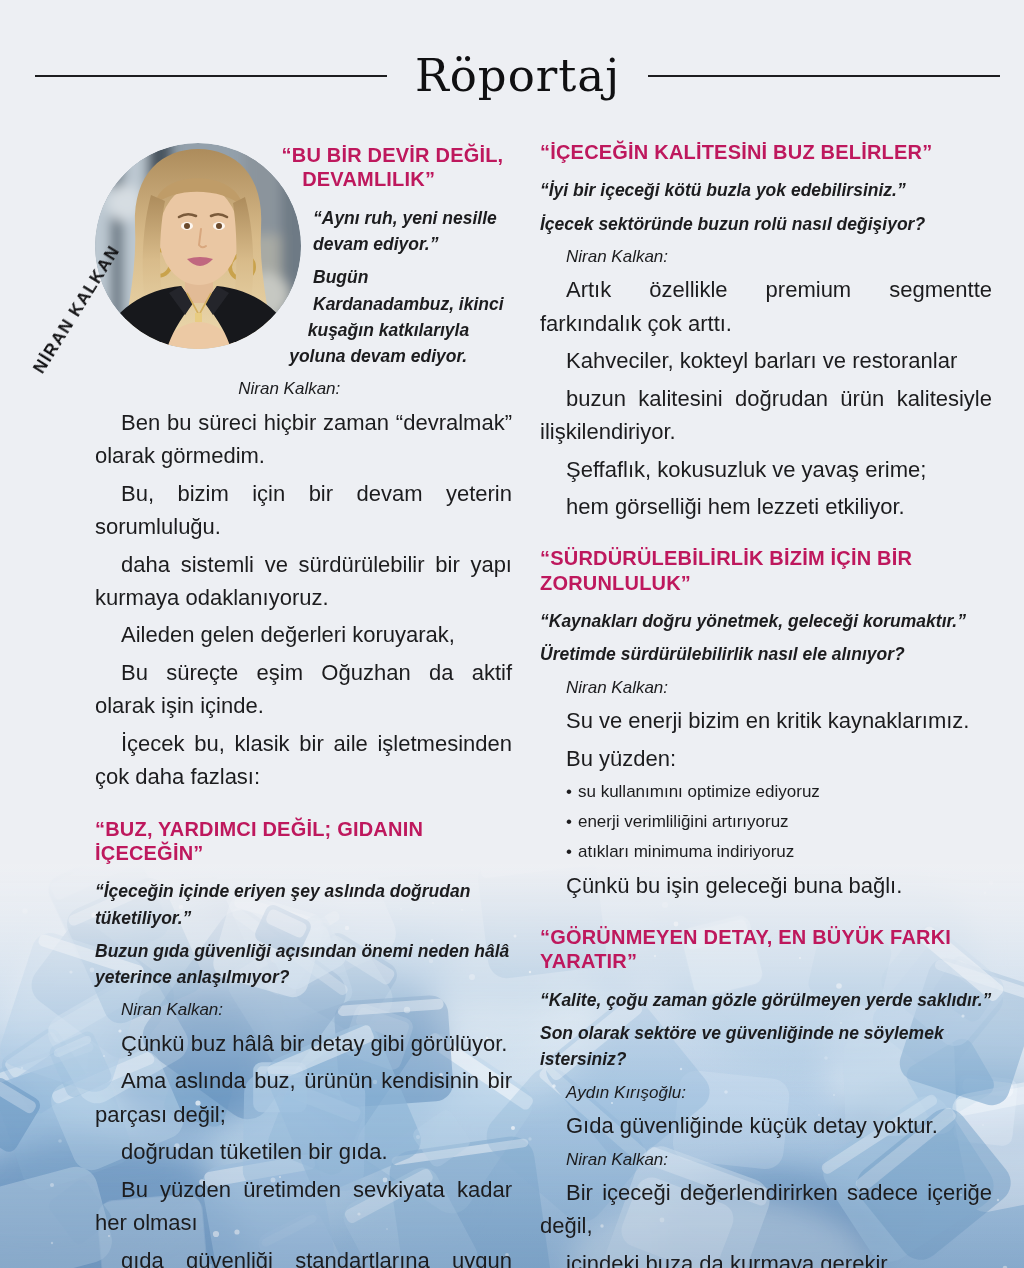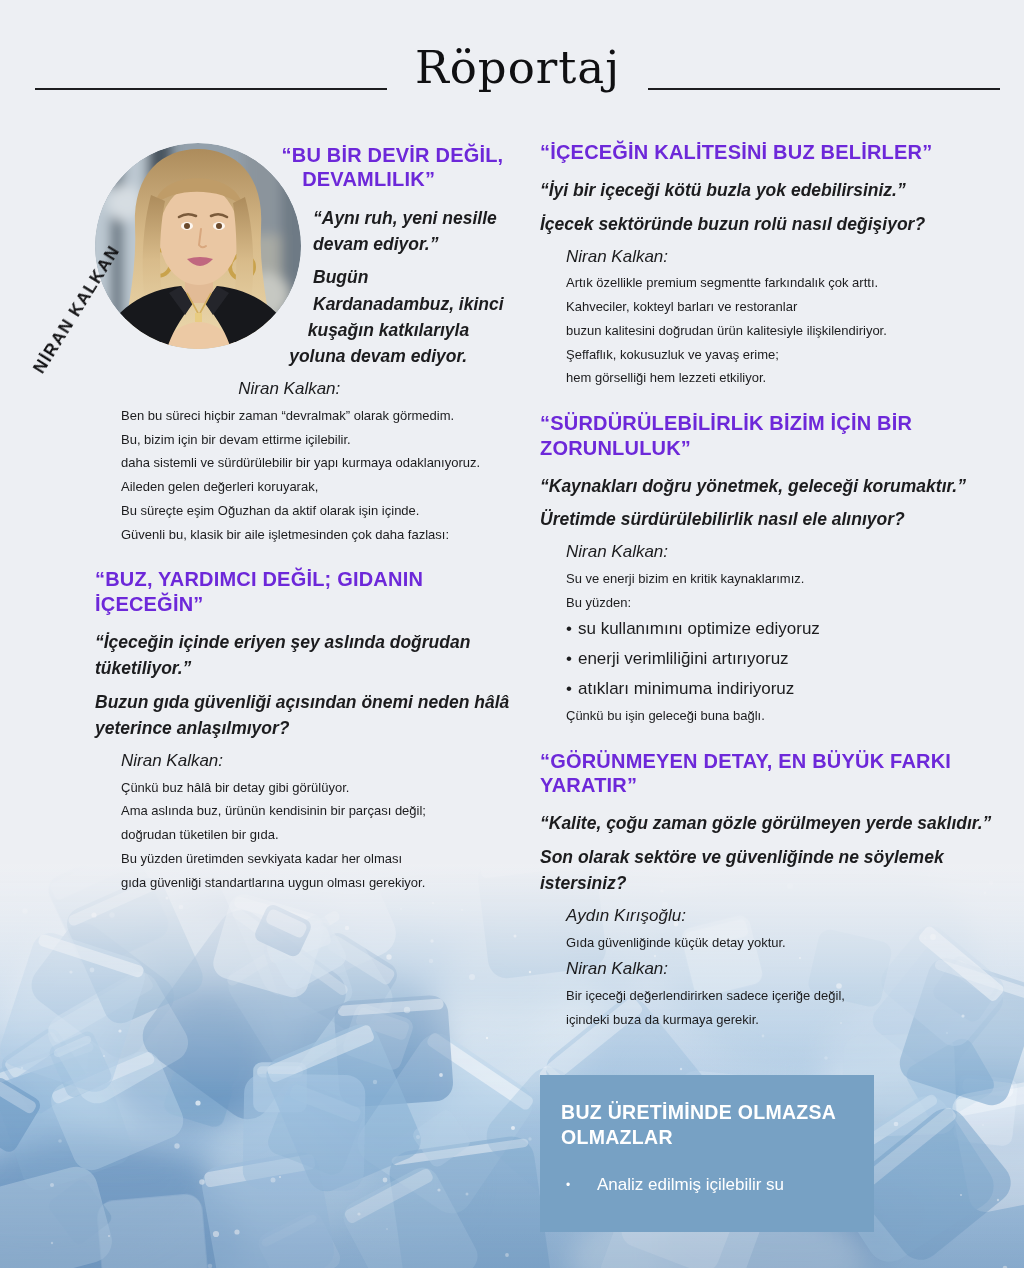--- a/index.html
+++ b/index.html
@@ -3,33 +3,33 @@
 <meta charset="utf-8">
 <style>
   html,body{margin:0;padding:0;}
   .page{
     position:relative;width:1024px;height:1268px;overflow:hidden;
     background:#edeff3;color:#1c1c1e;
     font-family:"Liberation Sans",sans-serif;
     -webkit-font-smoothing:antialiased;
   }
   
-  .header{position:absolute;top:45px;left:0;right:0;display:flex;align-items:flex-end;justify-content:center;gap:28px;z-index:3;padding-left:11px;}
+  .header{position:absolute;top:53px;left:0;right:0;display:flex;align-items:center;justify-content:center;gap:28px;z-index:3;padding-left:11px;}
   .rule{height:2px;background:#1d1d1f;width:352px;flex:none;}
   .page-title{font-family:"DejaVu Serif",serif;font-size:45px;line-height:1;font-weight:500;letter-spacing:1px;color:#101012;white-space:nowrap;}
   
   .col{position:absolute;z-index:2;}
   .col-left{left:95px;top:126px;width:417px;}
   .col-right{left:540px;top:140px;width:452px;}
   .sec{margin-bottom:23px;}
-  .headline{font-size:20px;font-weight:700;line-height:1.22;letter-spacing:.2px;margin:0 0 13px;color:#6d28d9;}
+  .headline{font-size:20px;font-weight:700;line-height:1.22;letter-spacing:.2px;margin:0 0 13px;color:#be185d;}
   .sec-first .headline{margin-top:17px;}
   .lead{font-size:17.5px;font-weight:700;font-style:italic;line-height:1.5;margin:0 0 7px;}
   .speaker{font-size:17px;font-style:italic;line-height:1.5;margin:0 0 4px;padding-left:26px;}
-  .para{font-size:13px;line-height:1.52;margin:0 0 4px;text-indent:26px;text-align:justify;hyphens:manual;}
+  .para{font-size:22px;line-height:1.52;margin:0 0 4px;text-indent:26px;text-align:justify;hyphens:manual;}
   .inline-bullet{font-size:17px;line-height:1.52;margin:0 0 4px;padding-left:26px;}
   .inline-bullet .ib-dot{margin-right:6px;}
   
   .photo-float{float:left;width:218px;height:250px;shape-outside:circle(124px at 103px 116px);}
   .photo{width:206px;height:206px;border-radius:50%;overflow:hidden;display:block;}
   .name-label{
     position:absolute;left:-57px;top:236px;transform-origin:0 50%;
     transform:rotate(-58deg);font-weight:700;font-size:17px;letter-spacing:1.4px;
     white-space:nowrap;color:#121214;z-index:4;
   }
@@ -112,25 +112,25 @@
             <rect x="100" y="170" width="7" height="9" fill="#e8cc82"></rect>
           </g>
         </svg>
       </span>
     </div>
   <h2 class="headline">“BU BİR DEVİR DEĞİL, DEVAMLILIK”</h2>
         <p class="lead">“Aynı ruh, yeni nesille devam ediyor.”</p>
         <p class="lead">Bugün Kardanadambuz, ikinci kuşağın katkılarıyla yoluna devam ediyor.</p>
         <p class="speaker">Niran Kalkan:</p>
         <p class="para">Ben bu süreci hiçbir zaman “dev­ralmak” olarak görmedim.</p>
-        <p class="para">Bu, bizim için bir devam ettirme içilebilir.</p>
+        <p class="para">Bu, bizim için bir devam yeterin sorumluluğu.</p>
         <p class="para">daha sistemli ve sürdürülebilir bir yapı kurmaya odaklanı­yoruz.</p>
         <p class="para">Aileden gelen değerleri koruyarak,</p>
         <p class="para">Bu süreçte eşim Oğuzhan da aktif olarak işin içinde.</p>
-        <p class="para">Güvenli bu, klasik bir aile işletmesinden çok daha fazlası:</p>
+        <p class="para">İçecek bu, klasik bir aile işletmesinden çok daha fazlası:</p>
       </div>
       <div class="sec">
         <h2 class="headline">“BUZ, YARDIMCI DEĞİL; GIDANIN İÇECEĞİN”</h2>
         <p class="lead">“İçeceğin içinde eriyen şey aslında doğrudan tüketiliyor.”</p>
         <p class="lead">Buzun gıda güvenliği açısından önemi neden hâlâ yeterin­ce anlaşılmıyor?</p>
         <p class="speaker">Niran Kalkan:</p>
         <p class="para">Çünkü buz hâlâ bir detay gibi görülüyor.</p>
         <p class="para">Ama aslında buz, ürünün kendisinin bir parçası değil;</p>
         <p class="para">doğrudan tüketilen bir gıda.</p>
         <p class="para">Bu yüzden üretimden sevkiyata kadar her olması</p>

